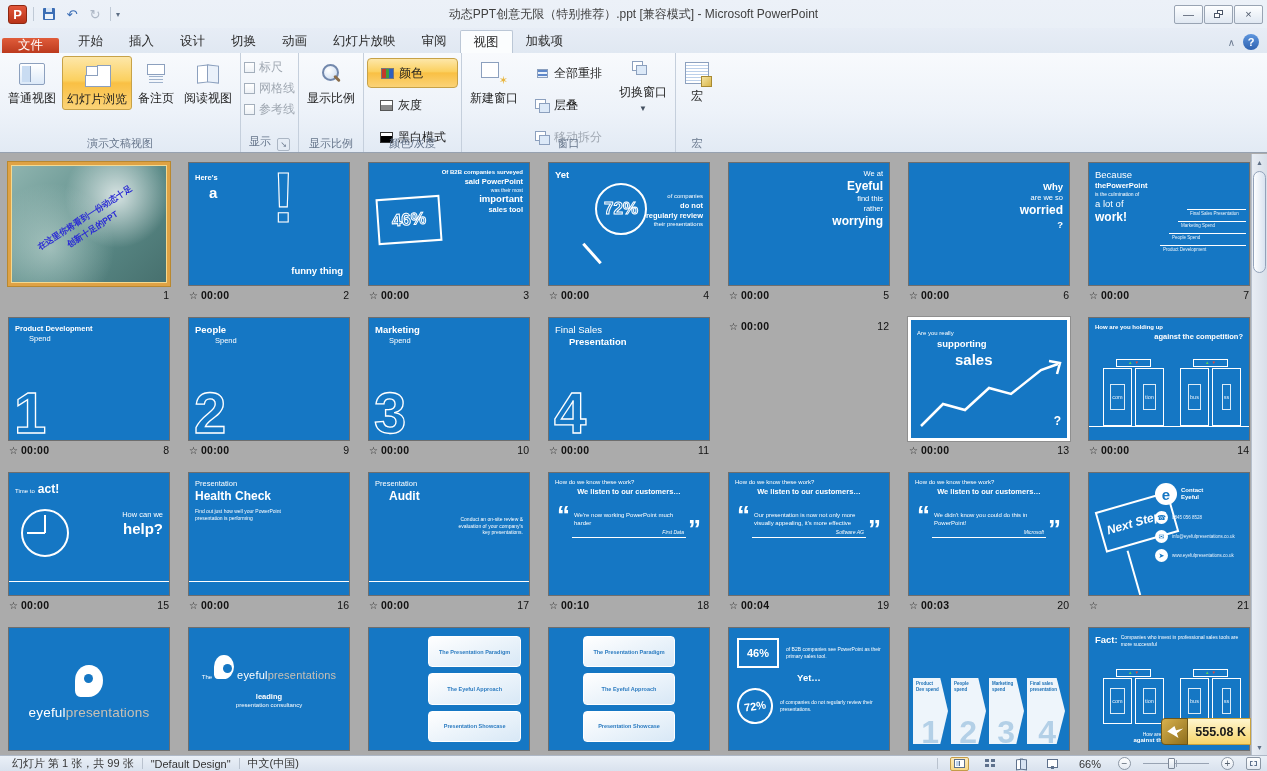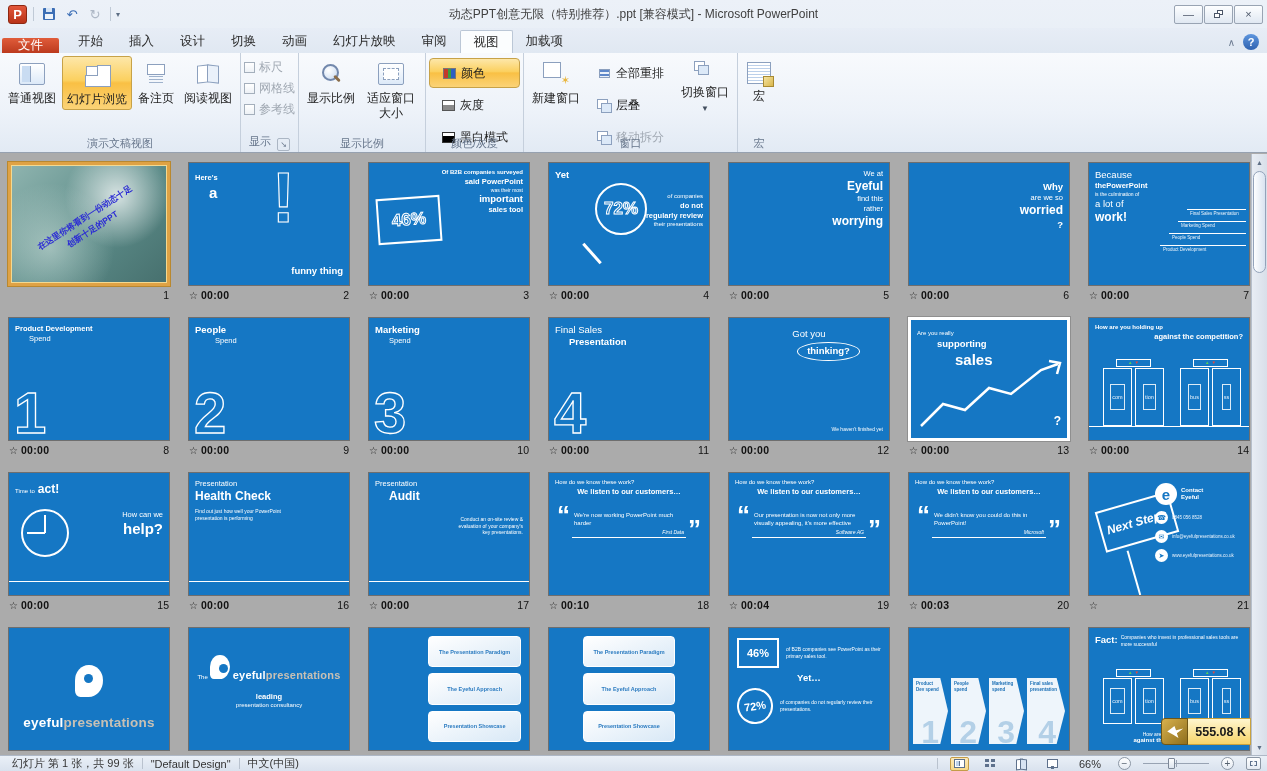--- a/index.html
+++ b/index.html
@@ -144,21 +144,21 @@
 .sign::after{content:"";position:absolute;left:18px;top:44px;width:2px;height:46px;background:#fff}
 .contacts{position:absolute;top:10px;right:2px;width:92px;z-index:2}
 .crow{display:flex;align-items:center;margin-bottom:6px}
 .cic{flex:none;width:13px;height:13px;border-radius:50%;background:#fff;color:#1577C4;font-size:7px;font-weight:bold;display:flex;align-items:center;justify-content:center;margin-right:4px}
 .cic.big{width:22px;height:22px;font-size:15px}
 .ctit div{line-height:1.15}
 .ctxt{font-size:4.5px;color:#EAF3FC}
 .logorow{position:absolute;top:30%;left:0;right:0;text-align:center;z-index:1}
 .emark{display:inline-block;width:28px;height:32px;background:#fff;border-radius:55% 55% 58% 22%;position:relative}
 .emark::after{content:"";position:absolute;left:9px;top:9px;width:9px;height:9px;background:#1577C4;border-radius:50%}
-.word{margin-top:14px;font-size:13.5px;font-weight:bold;letter-spacing:.2px}
+.word{margin-top:4px;font-size:13.5px;font-weight:normal;letter-spacing:.2px}
 .w1{color:#fff}.w2{color:#C8C0B4}
 .minor .emark{width:20px;height:24px}
 .minor{top:22%}
 .minor .word{display:inline-block;font-size:11px;margin-left:3px}
 .pre{color:#fff;font-size:6px;margin-right:2px}
 .sub{margin-top:3px}
 .photo{background:radial-gradient(circle at 68% 26%,rgba(255,255,255,.75),rgba(255,255,255,0) 38%),radial-gradient(circle at 25% 70%,rgba(220,235,230,.5),rgba(255,255,255,0) 45%),linear-gradient(135deg,#8FB4AF,#5B8B88 55%,#47706E)}
 .photo-text{position:absolute;inset:0;display:flex;flex-direction:column;align-items:center;justify-content:center;gap:2px;transform:rotate(-33deg);color:#2B2BD4;font-weight:bold;font-size:8.5px;text-align:center}
 
 .badge{position:absolute;right:16px;top:564px;height:27px;display:flex;z-index:9}
@@ -277,24 +277,20 @@
             <span>参考线</span>
           </div>
       </div>
       <div class="rlabel"><span>显示</span><span class="launch">↘</span></div>
     </div>
     <div class="rgroup">
       <div class="rbtn">
           <span class="ric i-zoom"></span>
           <span>显示比例</span>
         </div>
-      <div class="rbtn" style="width:60px">
-          <span class="ric i-win i-fit"></span>
-          <span>适应窗口大小</span>
-        </div>
       <div class="rlabel">显示比例</div>
     </div>
     <div class="rgroup">
       <div class="rcol">
         <div class="rsm selbtn">
             <span class="rics ic-color"></span>
             <span>颜色</span>
           </div>
         <div class="rsm">
             <span class="rics ic-gray"></span>
@@ -513,21 +509,20 @@
         </div>
         <div class="cap">
           <span class="capl">
             <span class="star">☆</span>
             <span class="time">00:00</span>
           </span>
           <span class="num">11</span>
         </div>
       </div>
       <div class="cell">
-        <div class="thumb"><div class="ln l c mt1">Got you</div><div class="ln l b bubble">thinking?</div><div class="ln xs abr">We haven't finished yet</div></div>
         <div class="cap">
           <span class="capl">
             <span class="star">☆</span>
             <span class="time">00:00</span>
           </span>
           <span class="num">12</span>
         </div>
       </div>
       <div class="cell">
         <div class="thumb hover">

